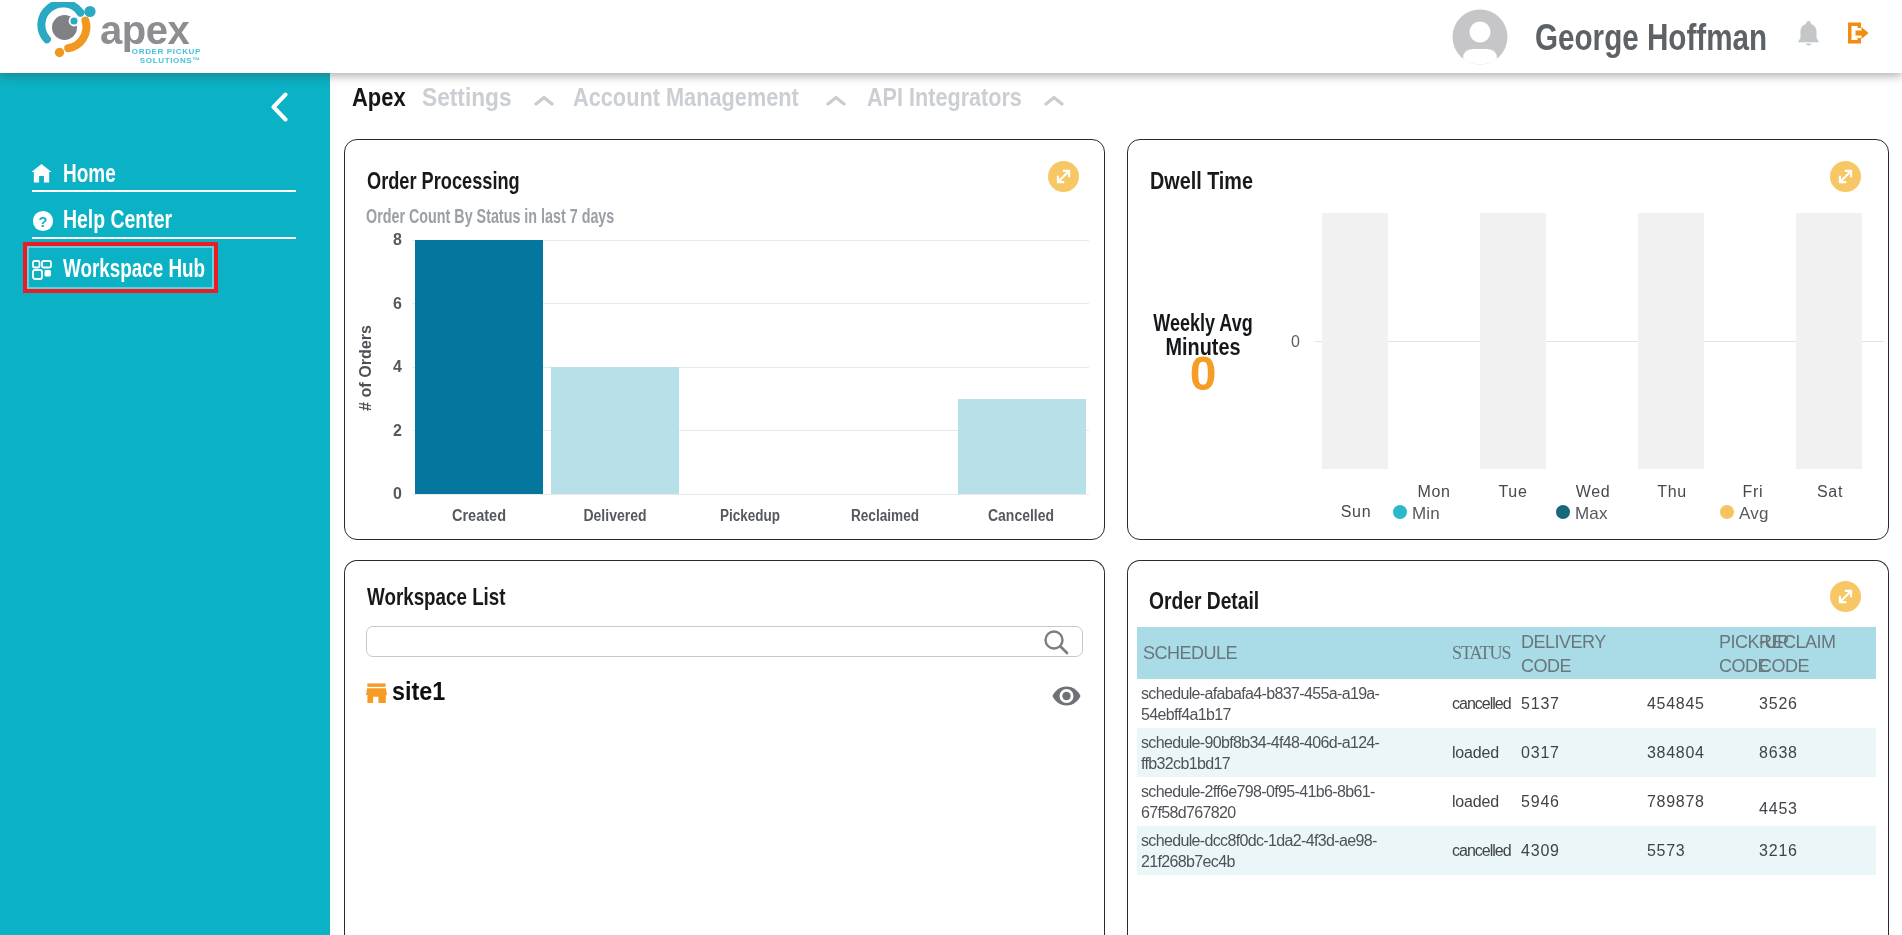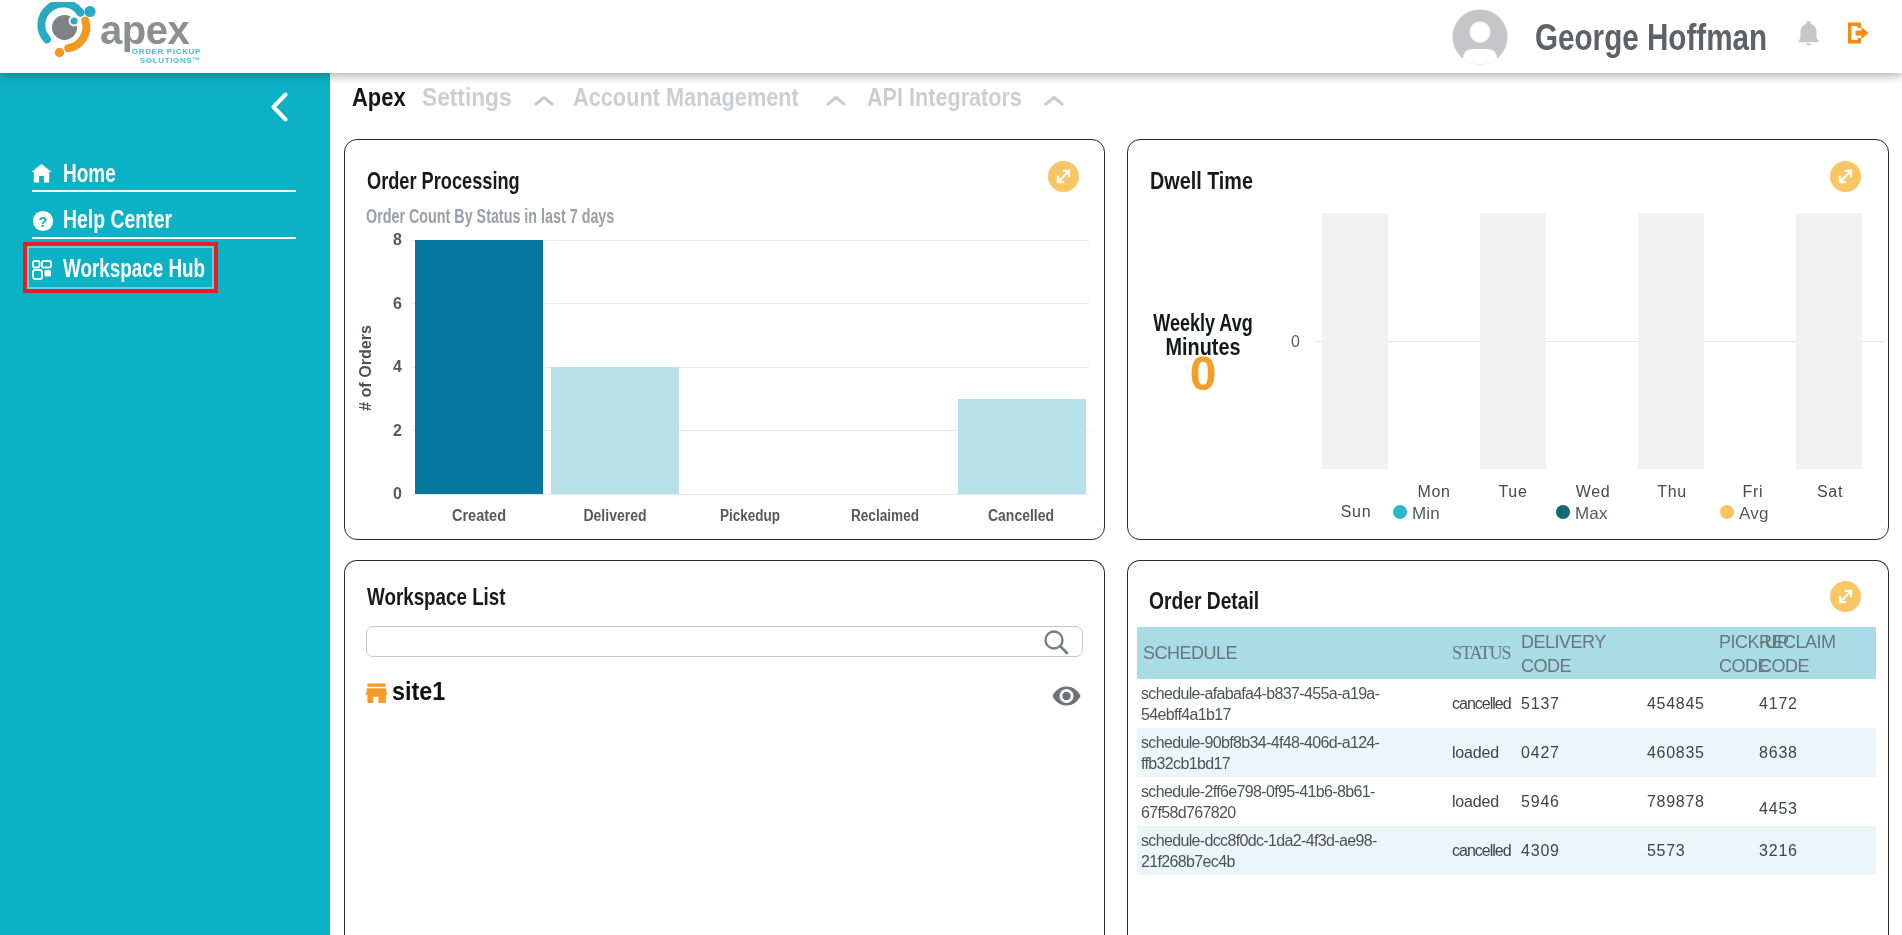--- a/index.html
+++ b/index.html
@@ -221,26 +221,26 @@
 
   <div class="trow" style="top:679px; background:#fff;"></div>
   <div class="trow" style="top:728px; background:#ebf6f9;"></div>
   <div class="trow" style="top:777px; background:#fff;"></div>
   <div class="trow" style="top:826px; background:#ebf6f9;"></div>
 
   <div class="abs schedtxt" style="left:1141px; top:683px;">schedule-afabafa4-b837-455a-a19a-<br>54ebff4a1b17</div>
   <div class="abs celltxt" style="left:1452px; top:695px; letter-spacing:-1px;">cancelled</div>
   <div class="abs celltxt" style="left:1521px; top:695px; letter-spacing:0.8px;">5137</div>
   <div class="abs celltxt" style="left:1647px; top:695px; letter-spacing:0.72px;text-align:center;">454845</div>
-  <div class="abs celltxt" style="left:1759px; top:695px; letter-spacing:0.8px;">4172</div>
+  <div class="abs celltxt" style="left:1759px; top:695px; letter-spacing:0.8px;">3526</div>
 
   <div class="abs schedtxt" style="left:1141px; top:732px;">schedule-90bf8b34-4f48-406d-a124-<br>ffb32cb1bd17</div>
   <div class="abs celltxt" style="left:1452px; top:744px; letter-spacing:-0.2px;">loaded</div>
-  <div class="abs celltxt" style="left:1521px; top:744px; letter-spacing:0.8px;">0427</div>
-  <div class="abs celltxt" style="left:1647px; top:744px; letter-spacing:0.72px;">460835</div>
+  <div class="abs celltxt" style="left:1521px; top:744px; letter-spacing:0.8px;">0317</div>
+  <div class="abs celltxt" style="left:1647px; top:744px; letter-spacing:0.72px;">384804</div>
   <div class="abs celltxt" style="left:1759px; top:744px; letter-spacing:0.8px;">8638</div>
 
   <div class="abs schedtxt" style="left:1141px; top:781px;">schedule-2ff6e798-0f95-41b6-8b61-<br>67f58d767820</div>
   <div class="abs celltxt" style="left:1452px; top:793px; letter-spacing:-0.2px;">loaded</div>
   <div class="abs celltxt" style="left:1521px; top:793px; letter-spacing:0.8px;">5946</div>
   <div class="abs celltxt" style="left:1647px; top:793px; letter-spacing:0.72px;">789878</div>
   <div class="abs celltxt" style="left:1759px; top:800px; letter-spacing:0.8px;">4453</div>
 
   <div class="abs schedtxt" style="left:1141px; top:830px;">schedule-dcc8f0dc-1da2-4f3d-ae98-<br>21f268b7ec4b</div>
   <div class="abs celltxt" style="left:1452px; top:842px; letter-spacing:-1px;">cancelled</div>

